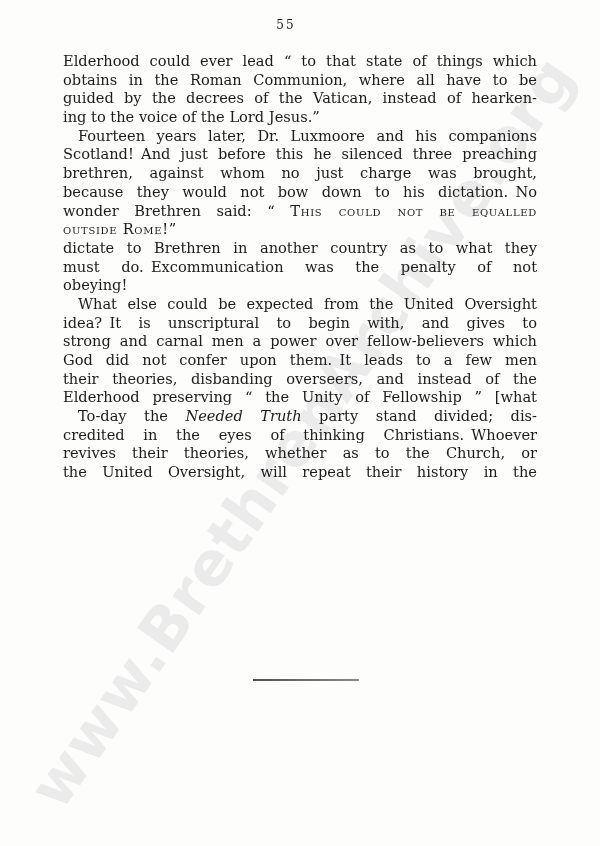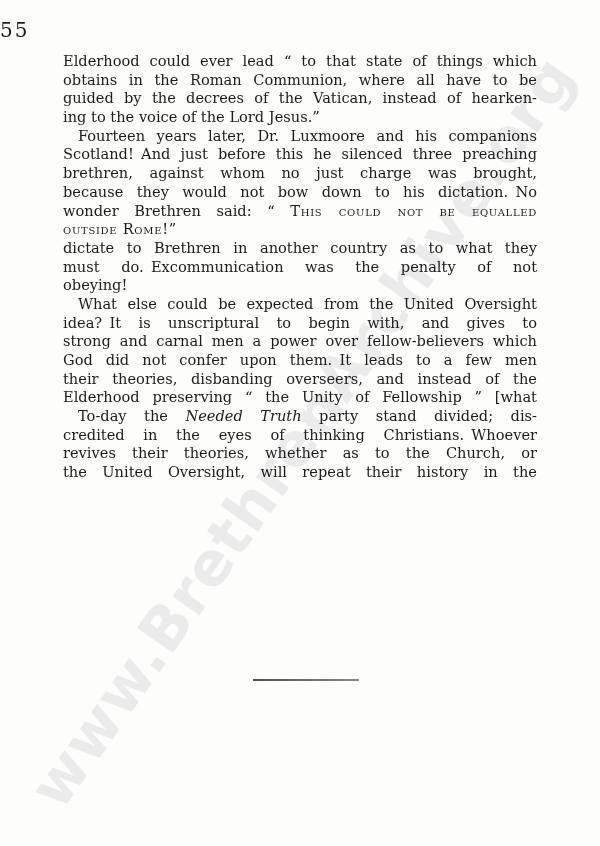--- a/index.html
+++ b/index.html
@@ -28,22 +28,22 @@
     color: #ebebeb;
     white-space: nowrap;
     z-index: 0;
     user-select: none;
   }
   .page-number {
     position: absolute;
     top: 18px;
     left: 0;
     width: 572px;
-    text-align: left;
-    font-size: 20px;
+    text-align: center;
+    font-size: 12px;
     letter-spacing: 2px;
     z-index: 1;
   }
   .text-block {
     position: absolute;
     left: 63px;
     top: 52px;
     width: 474px;
     font-size: 14.6px;
     line-height: 18.7px;

